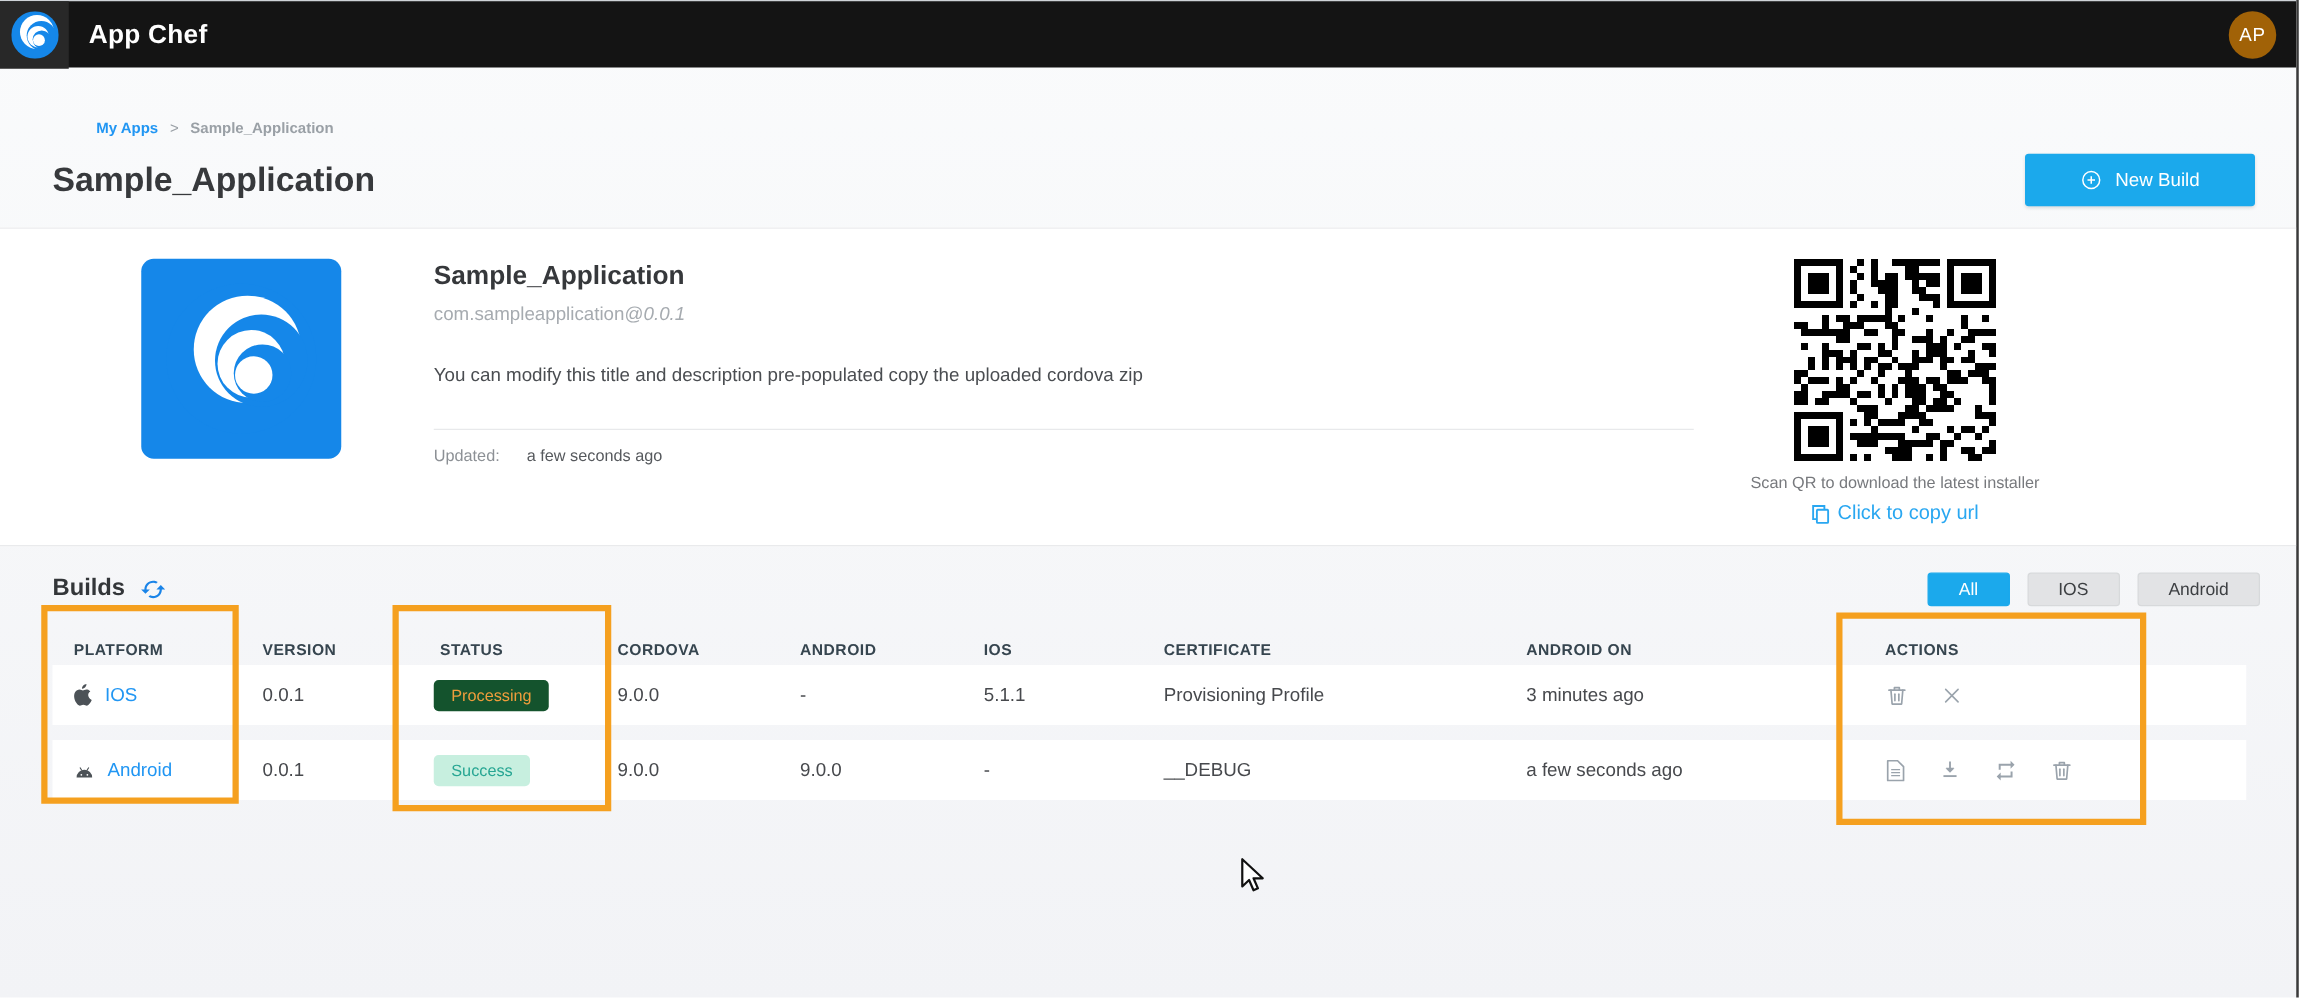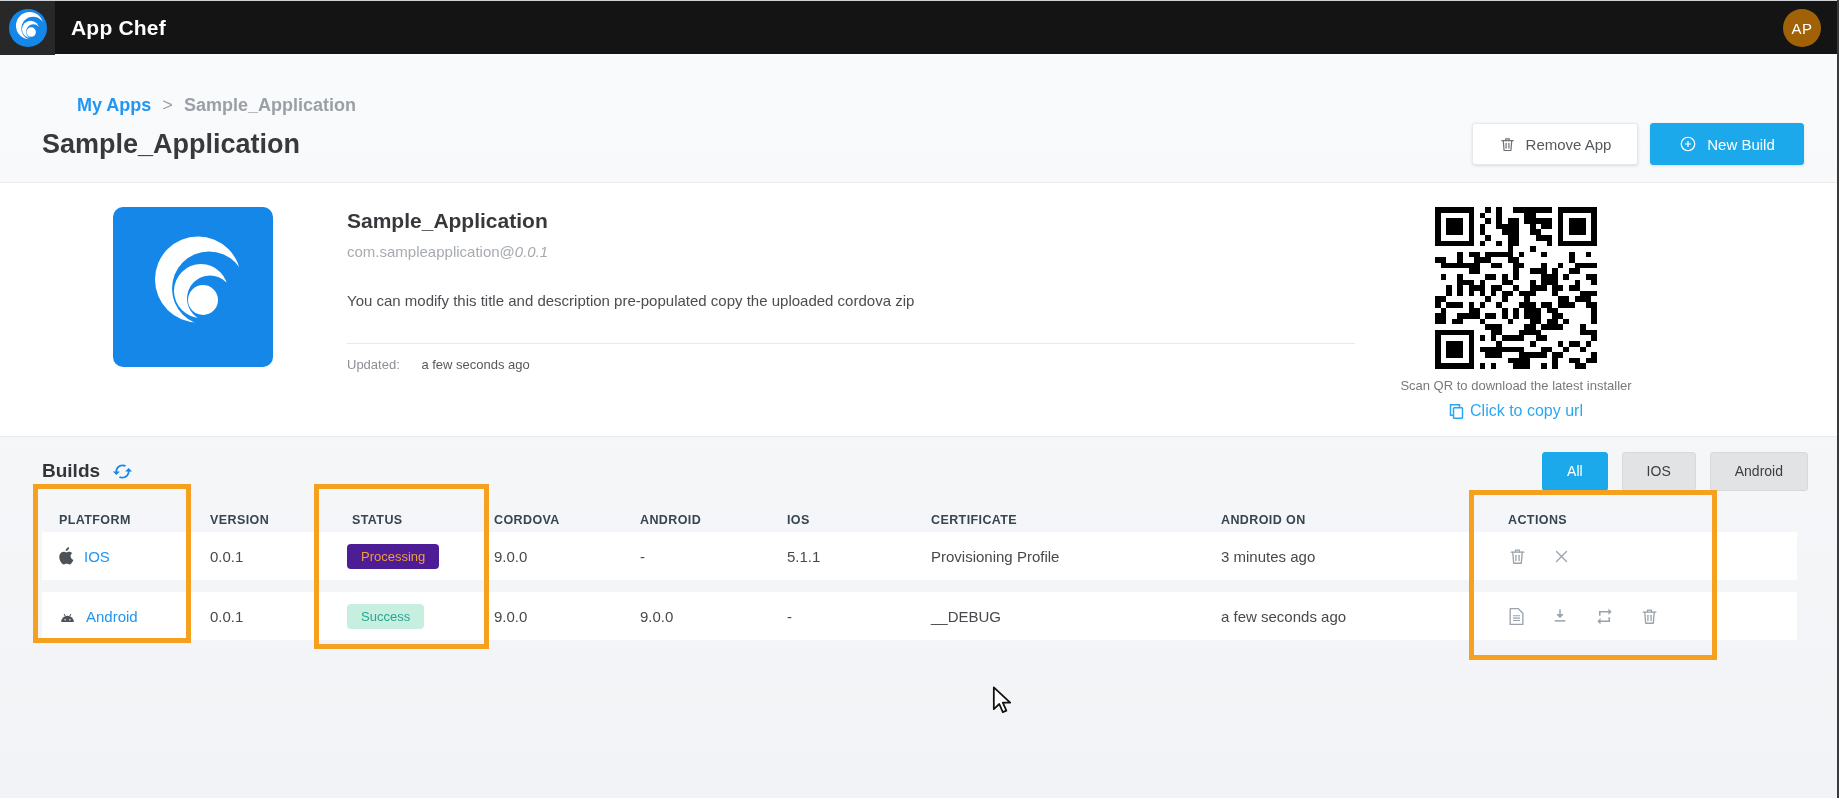--- a/index.html
+++ b/index.html
@@ -12,29 +12,29 @@
     position:relative;
   }
 
   
   .topbar { position:absolute; left:0; top:0; width:100%; height:54px; background:#141414; display:flex; align-items:center; border-top:1px solid #cfd3d8; }
   .logo-box { width:55px; height:54px; background:#282828; display:flex; align-items:center; justify-content:center; }
   .app-title { color:#fff; font-size:21px; font-weight:700; margin-left:16px; letter-spacing:.2px; }
   .avatar { position:absolute; right:16px; top:8px; width:38px; height:38px; border-radius:50%; background:#a16207; color:#fff; font-size:15px; display:flex; align-items:center; justify-content:center; letter-spacing:.5px; }
 
   
-  .breadcrumb { position:absolute; left:42px; top:95px; font-size:18px; font-weight:700; color:#9aa0a6;padding-left:35px; }
+  .breadcrumb { position:absolute; left:42px; top:95px; font-size:12px; font-weight:700; color:#9aa0a6;padding-left:35px; }
   .breadcrumb .parent { color:#2196f3; cursor:pointer; }
   .breadcrumb .sep { margin:0 6px; font-weight:400; }
   .page-head { position:absolute; left:42px; right:33px; top:122px; height:44px; display:flex; align-items:center; }
   .page-title { font-size:27px; font-weight:700; color:#37393c; }
   .head-buttons { margin-left:auto; display:flex; gap:12px; }
   .btn { display:flex; align-items:center; justify-content:center; gap:10px; height:42px; border-radius:3px; font-size:15px; cursor:pointer; box-shadow:0 1px 3px rgba(0,0,0,.12); }
   .btn-remove { width:166px; background:#fff; border:1px solid #e6e8ea; color:#555a5f; }
-  .btn-new { width:154px; background:#1ba9ec; border:1px solid #1ba9ec; color:#fff; }
+  .btn-new { width:184px; background:#1ba9ec; border:1px solid #1ba9ec; color:#fff; }
 
   
   .card { position:absolute; left:0; top:182px; width:100%; height:255px; background:#fff; border-top:1px solid #ececee; border-bottom:1px solid #e9eaec; }
   .app-icon { position:absolute; left:113px; top:24px; width:160px; height:160px; border-radius:10px; background:#1587e9; display:flex; align-items:center; justify-content:center; }
   .card-text { position:absolute; left:347px; top:26px; width:1010px; }
   .app-name { font-size:21px; font-weight:700; color:#36383b; }
   .bundle { font-size:15px; color:#a6abb0; margin-top:10px; }
   .bundle .ver { font-style:italic; }
   .app-desc { font-size:15px; color:#4a4d51; margin-top:32px; }
   .card-divider { border-top:1px solid #e8e9eb; margin-top:34px; width:1008px; }
@@ -44,32 +44,32 @@
   .qr-block { position:absolute; left:1386px; top:24px; width:260px; text-align:center; }
   .qr-svg { width:162px; height:162px; display:block; margin:0 auto; }
   .qr-caption { font-size:13px; color:#77797d; margin-top:9px; white-space:nowrap; }
   .copy-link { margin-top:9px; font-size:16px; font-weight:500; color:#29a7f1; display:flex; align-items:center; justify-content:center; gap:6px; cursor:pointer; }
 
   
   .builds-bar { position:absolute; left:42px; right:29px; top:455px; height:32px; display:flex; align-items:center; }
   .builds-title { font-size:19px; font-weight:700; color:#333639; margin-right:12px; }
   .refresh-icon { cursor:pointer; display:flex; }
   .filters { margin-left:auto; display:flex; gap:14px; }
-  .filter-btn { height:39px; padding:0 24px; border-radius:3px; font-size:14px; display:flex; align-items:center; justify-content:center; background:#e2e3e5; color:#3c3f42; border:1px solid #d7d9db; cursor:pointer; }
+  .filter-btn { height:27px; padding:0 24px; border-radius:3px; font-size:14px; display:flex; align-items:center; justify-content:center; background:#e2e3e5; color:#3c3f42; border:1px solid #d7d9db; cursor:pointer; }
   .filter-btn.active { background:#1ba9ec; color:#fff; border-color:#1ba9ec; }
 
   .table { position:absolute; left:42px; top:484px; width:1755px; }
   .trow, .thead { display:grid; grid-template-columns:151px 142px 142px 146px 147px 144px 290px 287px 1fr; align-items:center; height:48px; }
   .thead { background:transparent; }
   .th { font-size:12.5px; font-weight:700; color:#36454f; letter-spacing:.4px; padding-left:17px;margin-top:24px; }
   .trow { background:#fff; margin-bottom:12px; }
   .td { font-size:15px; color:#47494d; padding-left:17px; display:flex; align-items:center; }
   .plat-link { color:#2196f3; cursor:pointer; margin-left:10px; }
   .badge { font-size:13px; border-radius:4px; padding:5px 14px; margin-left:-5px; }
-  .badge.processing { background:#4c1d95; color:#ef9d3c; }
+  .badge.processing { background:#14532d; color:#ef9d3c; }
   .badge.success { background:#c7efdf; color:#27a693; }
   .actions-cell { gap:26px; }
   .act-icon { cursor:pointer; display:flex; color:#9aa3ac; }
 
   
   .hl { position:absolute; border:5px solid #f5a01f; pointer-events:none; }
   .hl-platform { left:33px; top:484px; width:158px; height:159px; }
   .hl-status { left:314px; top:484px; width:175px; height:165px; }
   .hl-actions { left:1469px; top:490px; width:248px; height:170px; }
 
@@ -110,28 +110,20 @@
 
 <div class="breadcrumb">
   <span class="parent">My Apps</span>
   <span class="sep">&gt;</span>
   <span>Sample_Application</span>
 </div>
 
 <div class="page-head">
   <div class="page-title">Sample_Application</div>
   <div class="head-buttons">
-    <div class="btn btn-remove">
-      <span class="act-icon" style="color:#6b7176">
-          <svg width="17" height="17" viewBox="0 0 24 24">
-            <use href="#trash-icon-g"></use>
-          </svg>
-        </span>
-      <span>Remove App</span>
-    </div>
     <div class="btn btn-new">
       <span style="display:flex">
           <svg width="18" height="18" viewBox="0 0 24 24" fill="none" stroke="#fff" stroke-width="1.6">
             <circle cx="12" cy="12" r="9"></circle>
             <path d="M12 8v8M8 12h8"></path>
           </svg>
         </span>
       <span>New Build</span>
     </div>
   </div>

